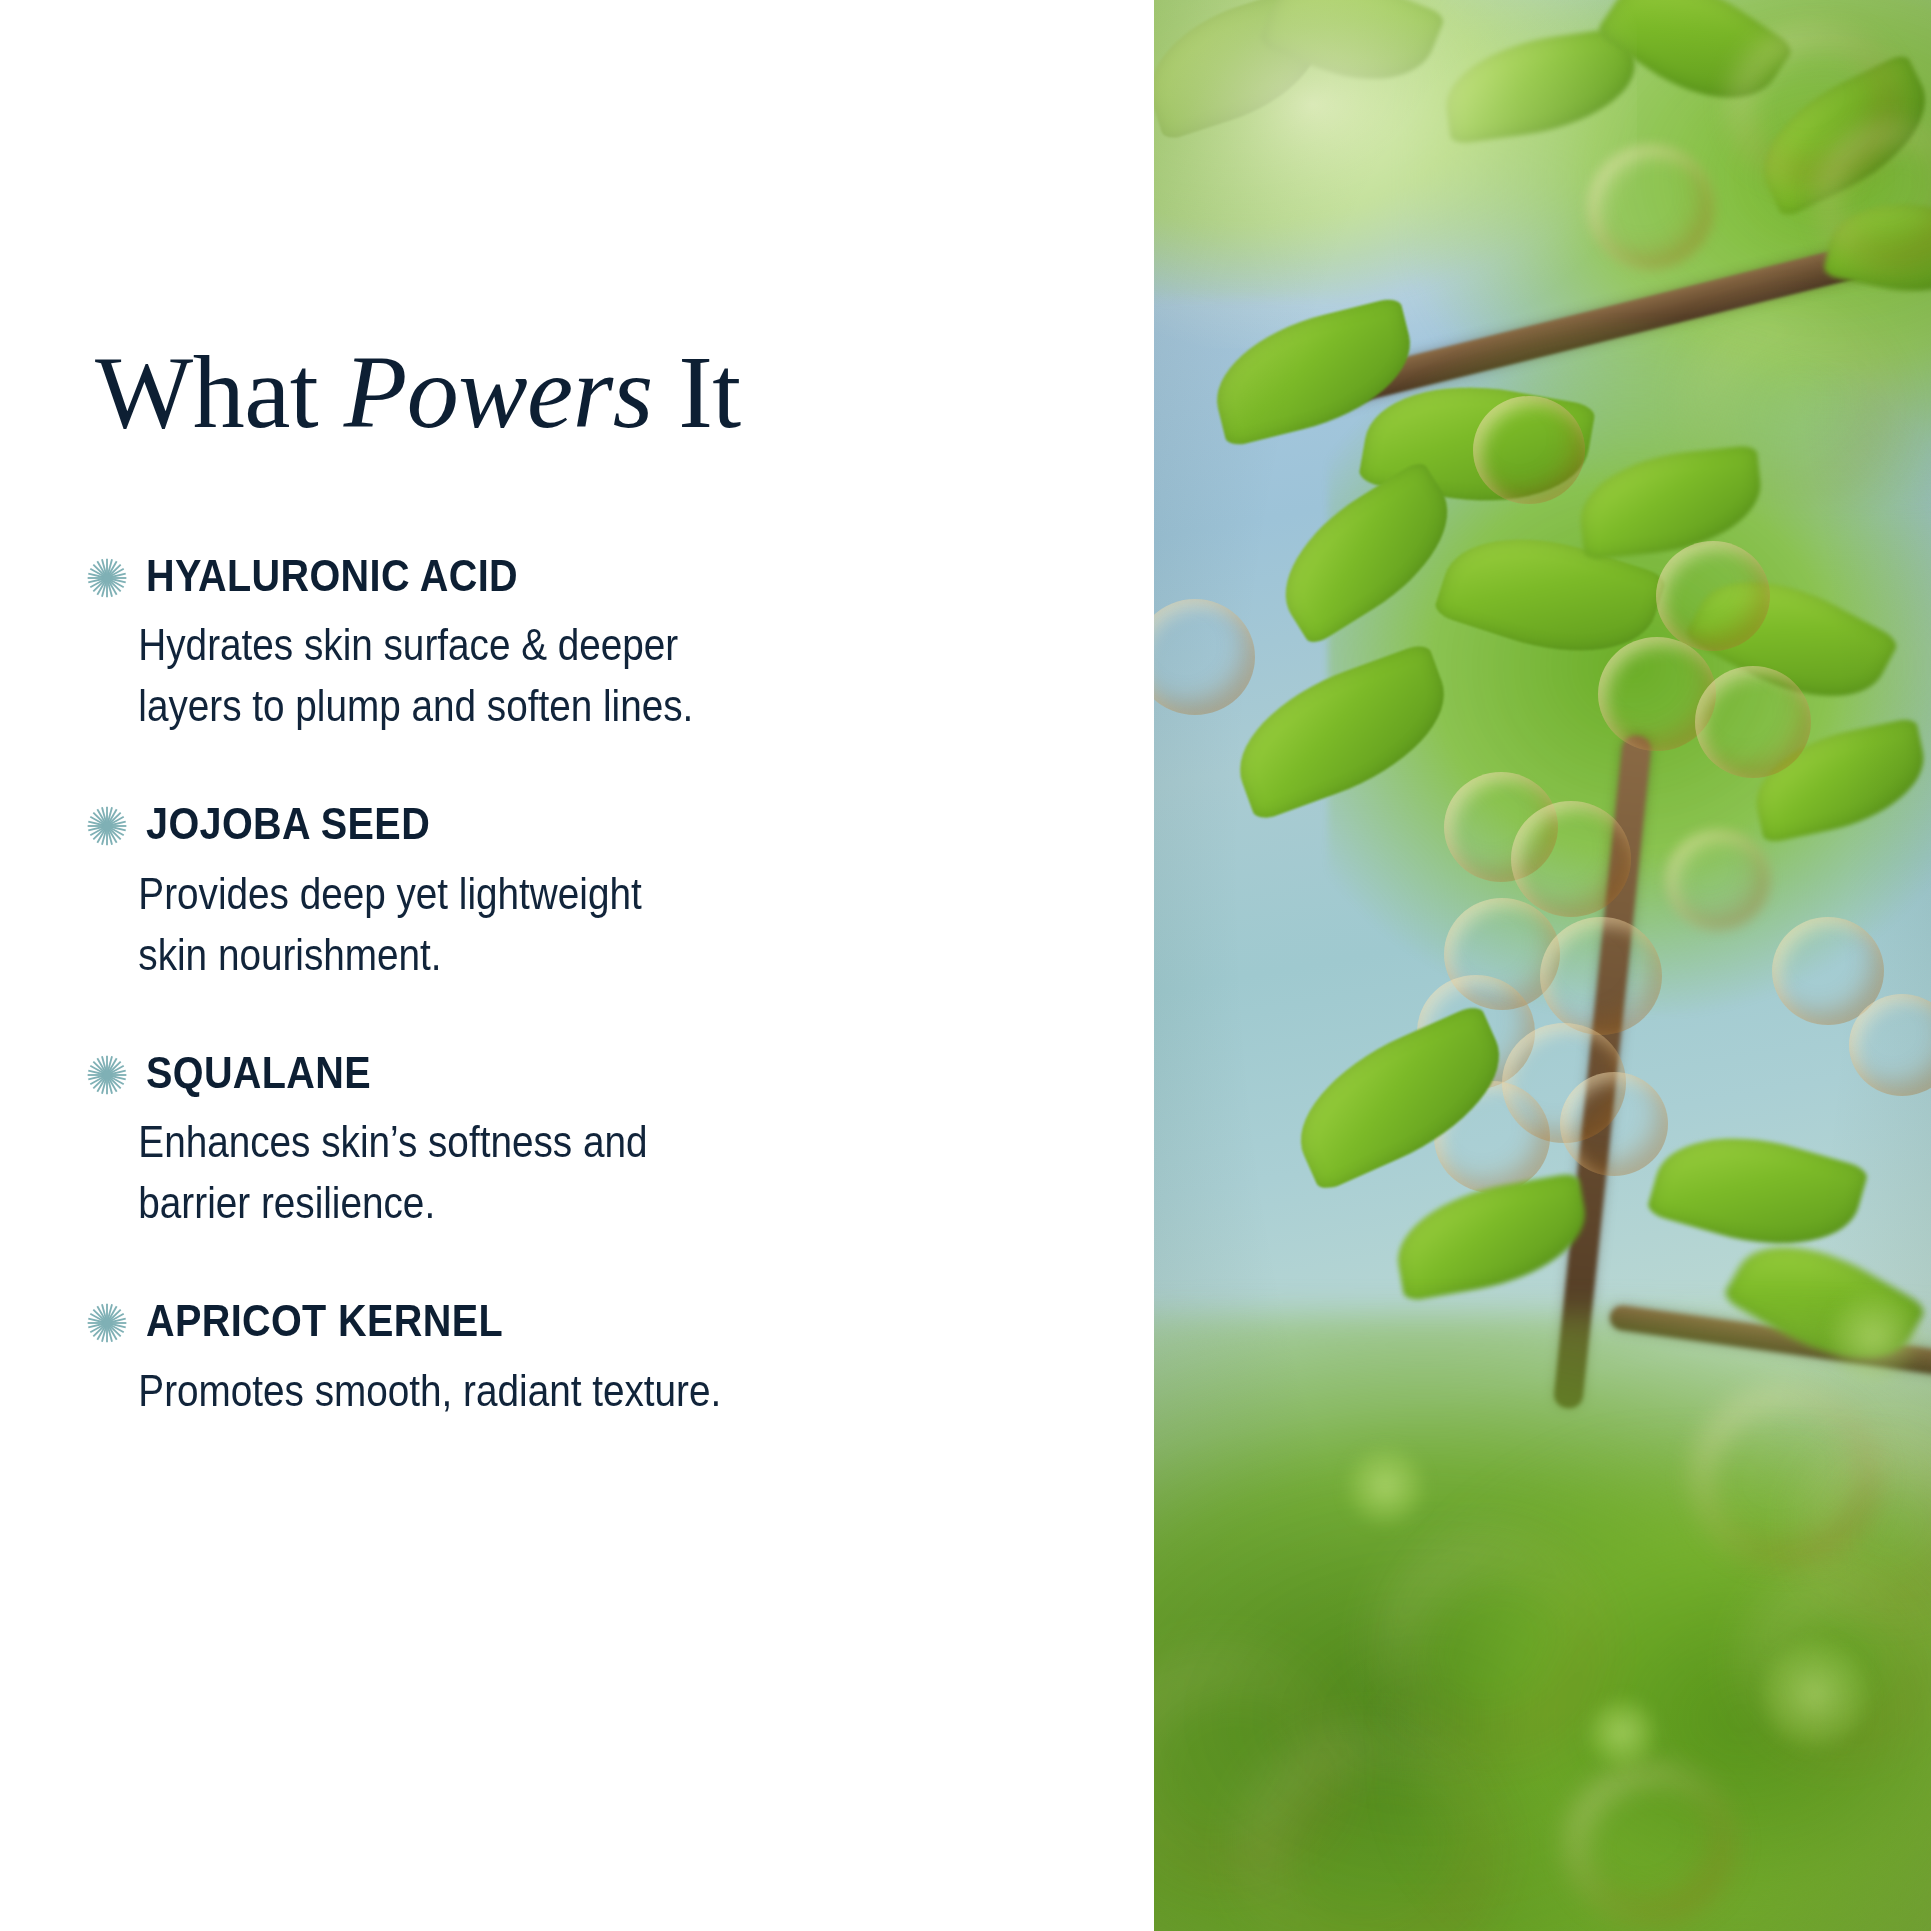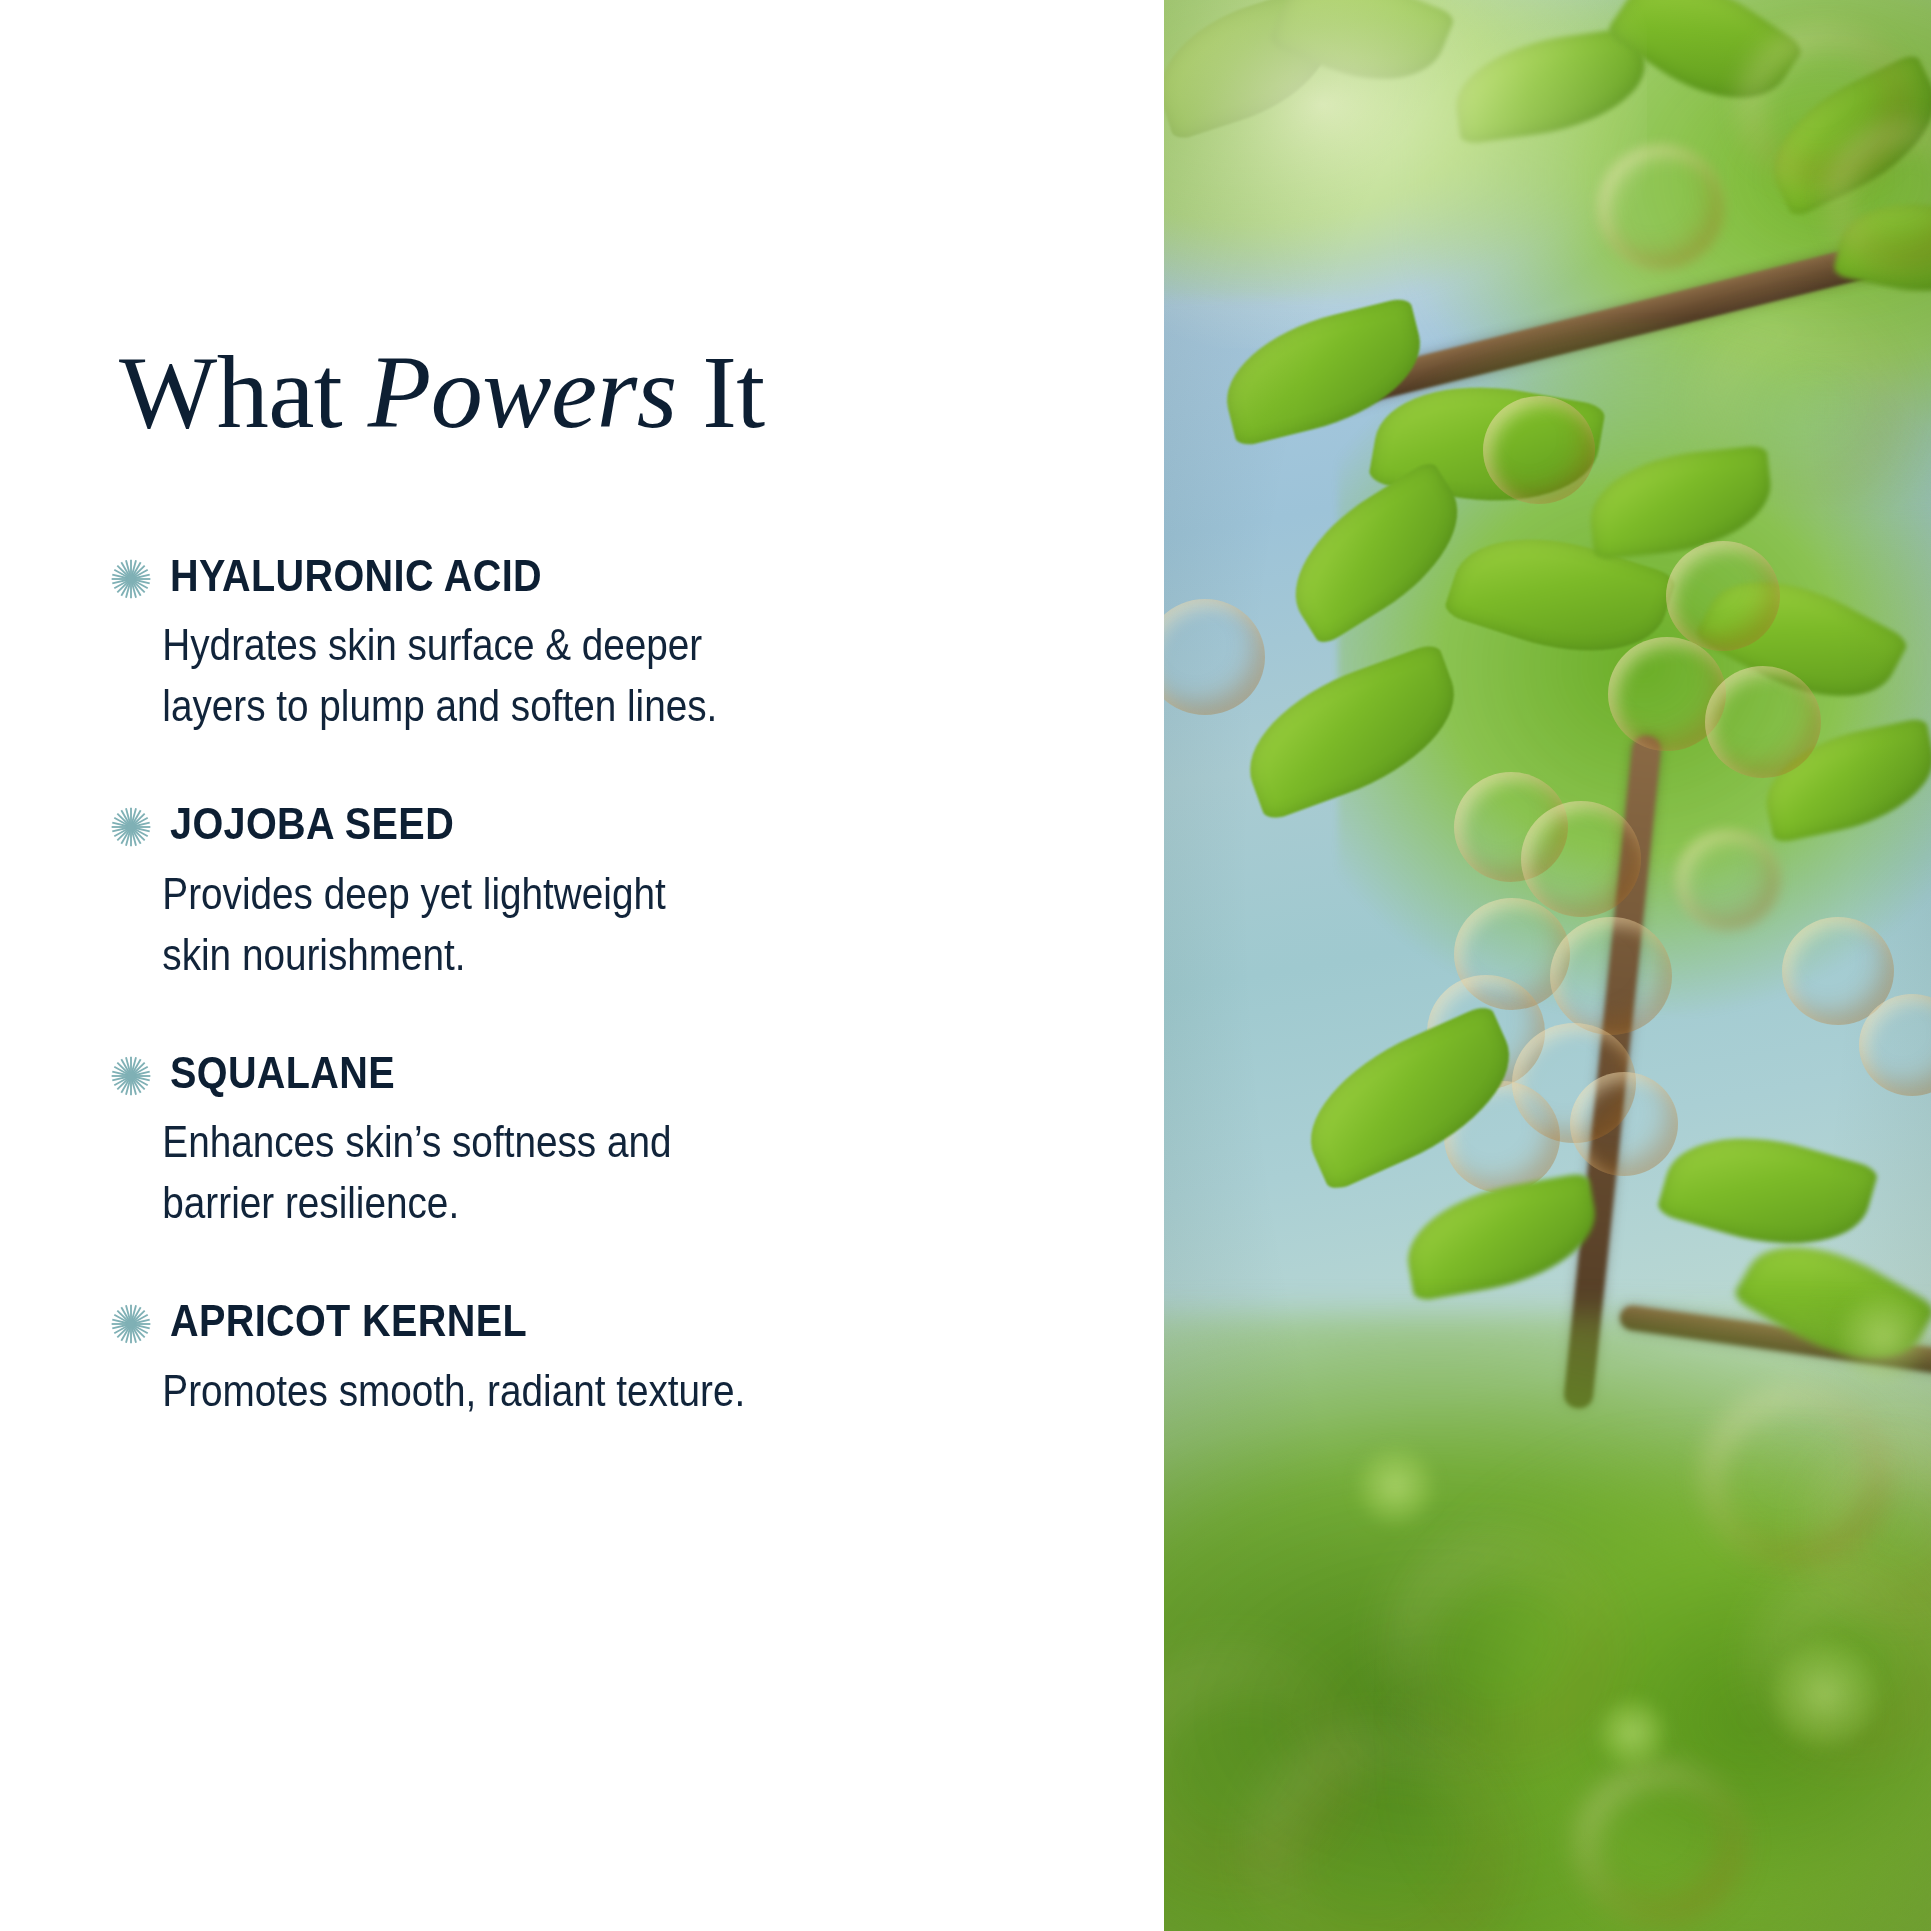--- a/index.html
+++ b/index.html
@@ -26,21 +26,20 @@
   .text-panel {
     position: relative;
     width: 1154px;
     height: 1581px;
     background: #ffffff;
     box-sizing: border-box;
     padding: 0 0 0 95px;
     display: flex;
     flex-direction: column;
     justify-content: flex-start;
-    margin-left: 24px;
   }
 
   .headline {
     margin: 0;
     padding: 0;
     position: absolute;
     top: 340px;
     left: 95px;
     font-family: "Liberation Serif", "DejaVu Serif", serif;
     font-size: 104px;
@@ -66,21 +65,21 @@
 
   .ingredient {
     position: relative;
     margin: 0 0 64px 0;
     padding: 0 0 0 0;
   }
   .ingredient:last-child { margin-bottom: 0; }
 
   .ing-head {
     display: flex;
-    align-items: flex-end;
+    align-items: flex-start;
     gap: 17.4px;
   }
 
   .burst {
     flex: 0 0 auto;
     width: 44px;
     height: 44px;
     margin-top: 3.9px;
     display: block;
   }

